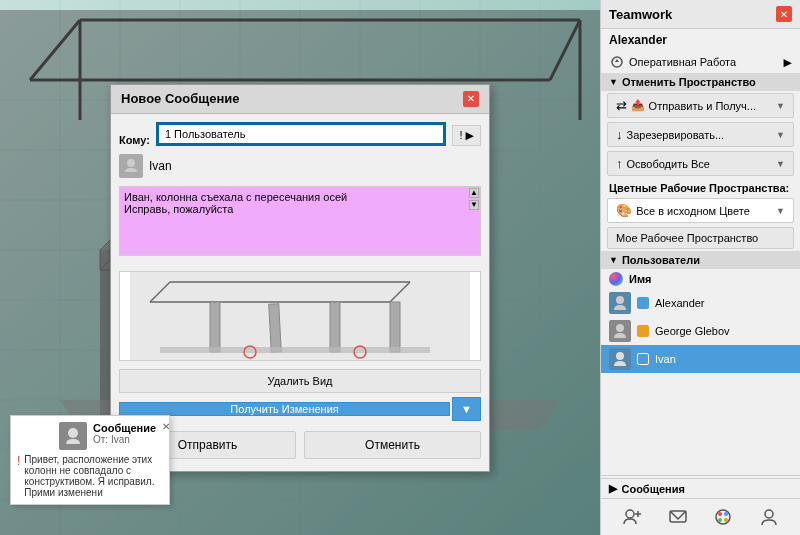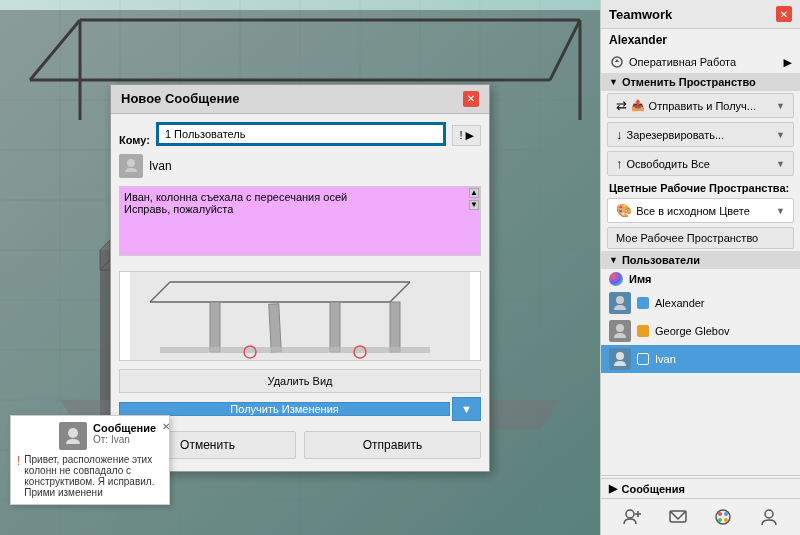--- a/index.html
+++ b/index.html
@@ -639,22 +639,22 @@
       <button class="delete-view-btn">Удалить Вид</button>
 
       
       <div class="get-changes-row">
         <button class="get-changes-btn">Получить Изменения</button>
         <button class="get-changes-arrow">▼</button>
       </div>
 
       
       <div class="modal-footer">
+        <button class="footer-btn">Отправить</button>
         <button class="footer-btn">Отменить</button>
-        <button class="footer-btn">Отправить</button>
       </div>
     </div>
   </div>
 </div>
 
 <div class="notification">
   <div class="notif-header">
     <div class="notif-avatar">
       <svg width="20" height="20" viewBox="0 0 20 20">
         <circle cx="10" cy="7" r="5" fill="#ddd"></circle>

